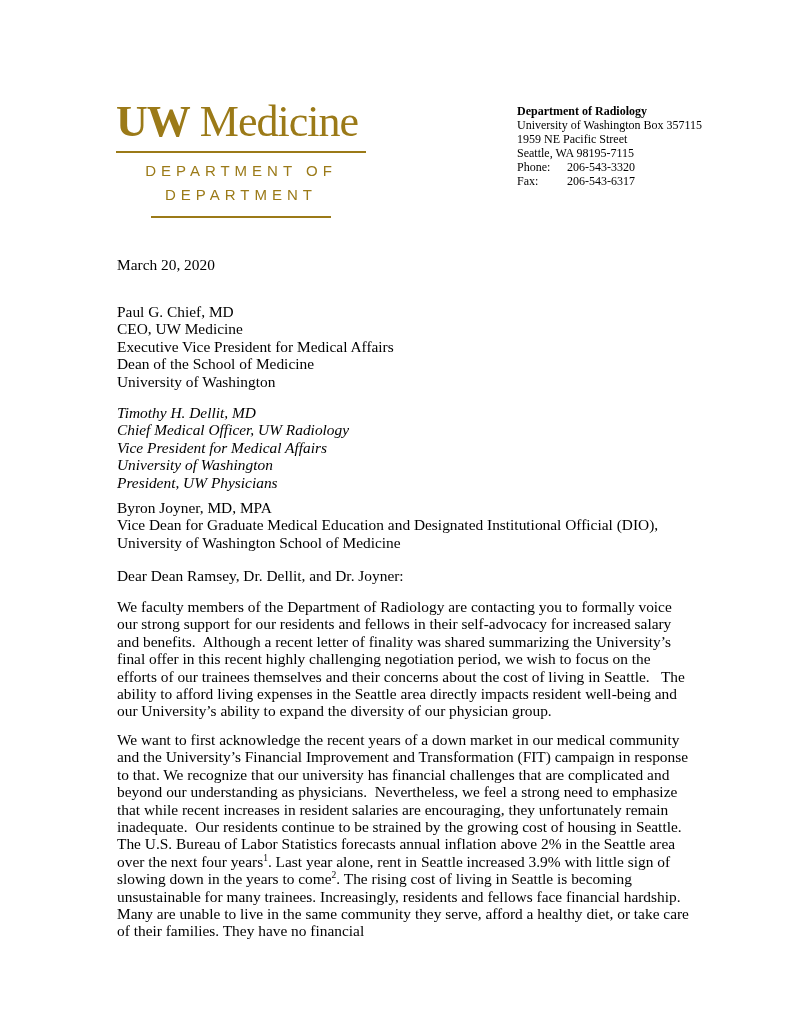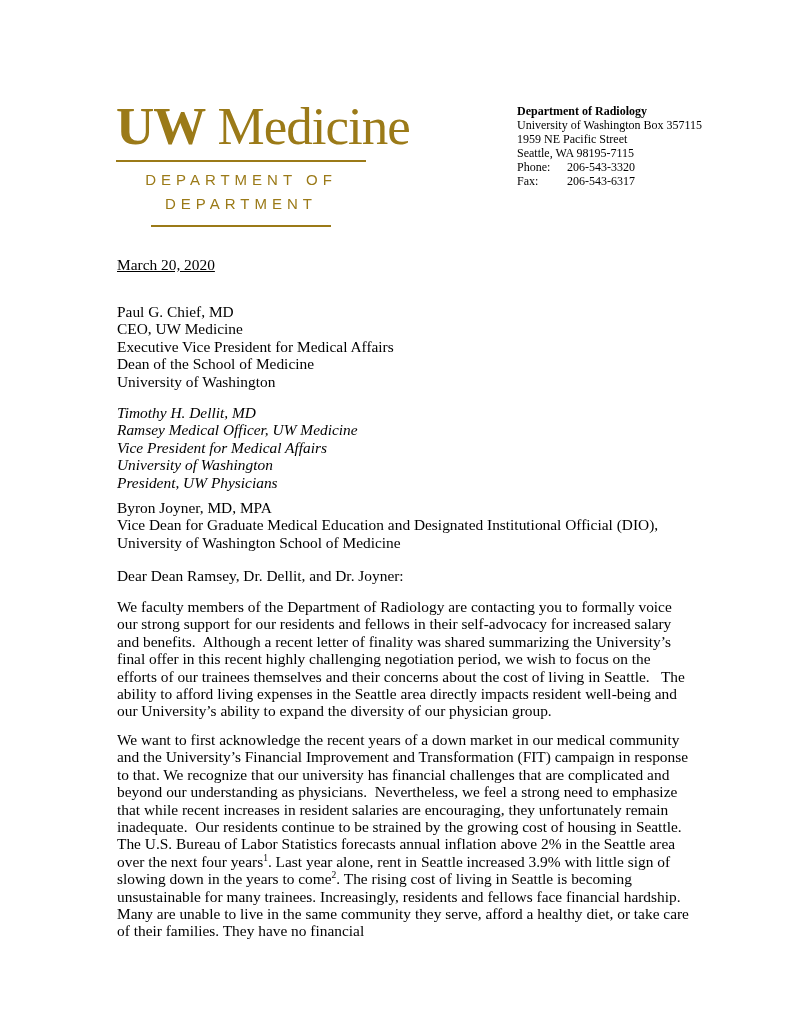--- a/index.html
+++ b/index.html
@@ -16,21 +16,21 @@
   
   .logo {
     position: absolute;
     left: 116px;
     top: 100px;
     width: 250px;
     text-align: center;
     color: var(--gold, #9b7a18);
   }
   .brand {
-    font-size: 53px;
+    font-size: 44px;
     line-height: 1.0;
     letter-spacing: -1px;
     white-space: nowrap;
     text-align: left;
   }
   .brand .uw { font-weight: 700; }
   .brand .med { font-weight: 400; }
   .rule {
     height: 2px;
     background: var(--gold, #9b7a18);
@@ -59,21 +59,21 @@
   .contact-label { width: 50px; }
 
   
   .blk {
     position: absolute;
     left: 117px;
     width: 578px;
     font-size: 15.4px;
     line-height: 17.4px;
   }
-  .date-blk      { top: 256px; text-decoration: underline; }
+  .date-blk      { top: 256px; }
   .rec-1         { top: 303px; }
   .rec-2         { top: 404px; font-style: italic; }
   .rec-3         { top: 499px; }
   .salutation-blk{ top: 567px; }
   .para-1        { top: 598px; }
   .para-2        { top: 731px; }
 
   .para {
     margin: 0;
     width: 572px;
@@ -124,21 +124,21 @@
   <div class="blk rec-1">
     <div>Paul G. Chief, MD</div>
     <div>CEO, UW Medicine</div>
     <div>Executive Vice President for Medical Affairs</div>
     <div>Dean of the School of Medicine</div>
     <div>University of Washington</div>
   </div>
 
   <div class="blk rec-2">
     <div>Timothy H. Dellit, MD</div>
-    <div>Ramsey Medical Officer, UW Medicine</div>
+    <div>Chief Medical Officer, UW Radiology</div>
     <div>Vice President for Medical Affairs</div>
     <div>University of Washington</div>
     <div>President, UW Physicians</div>
   </div>
 
   <div class="blk rec-3">
     <div>Byron Joyner, MD, MPA</div>
     <div>Vice Dean for Graduate Medical Education and Designated Institutional Official (DIO),</div>
     <div>University of Washington School of Medicine</div>
   </div>

